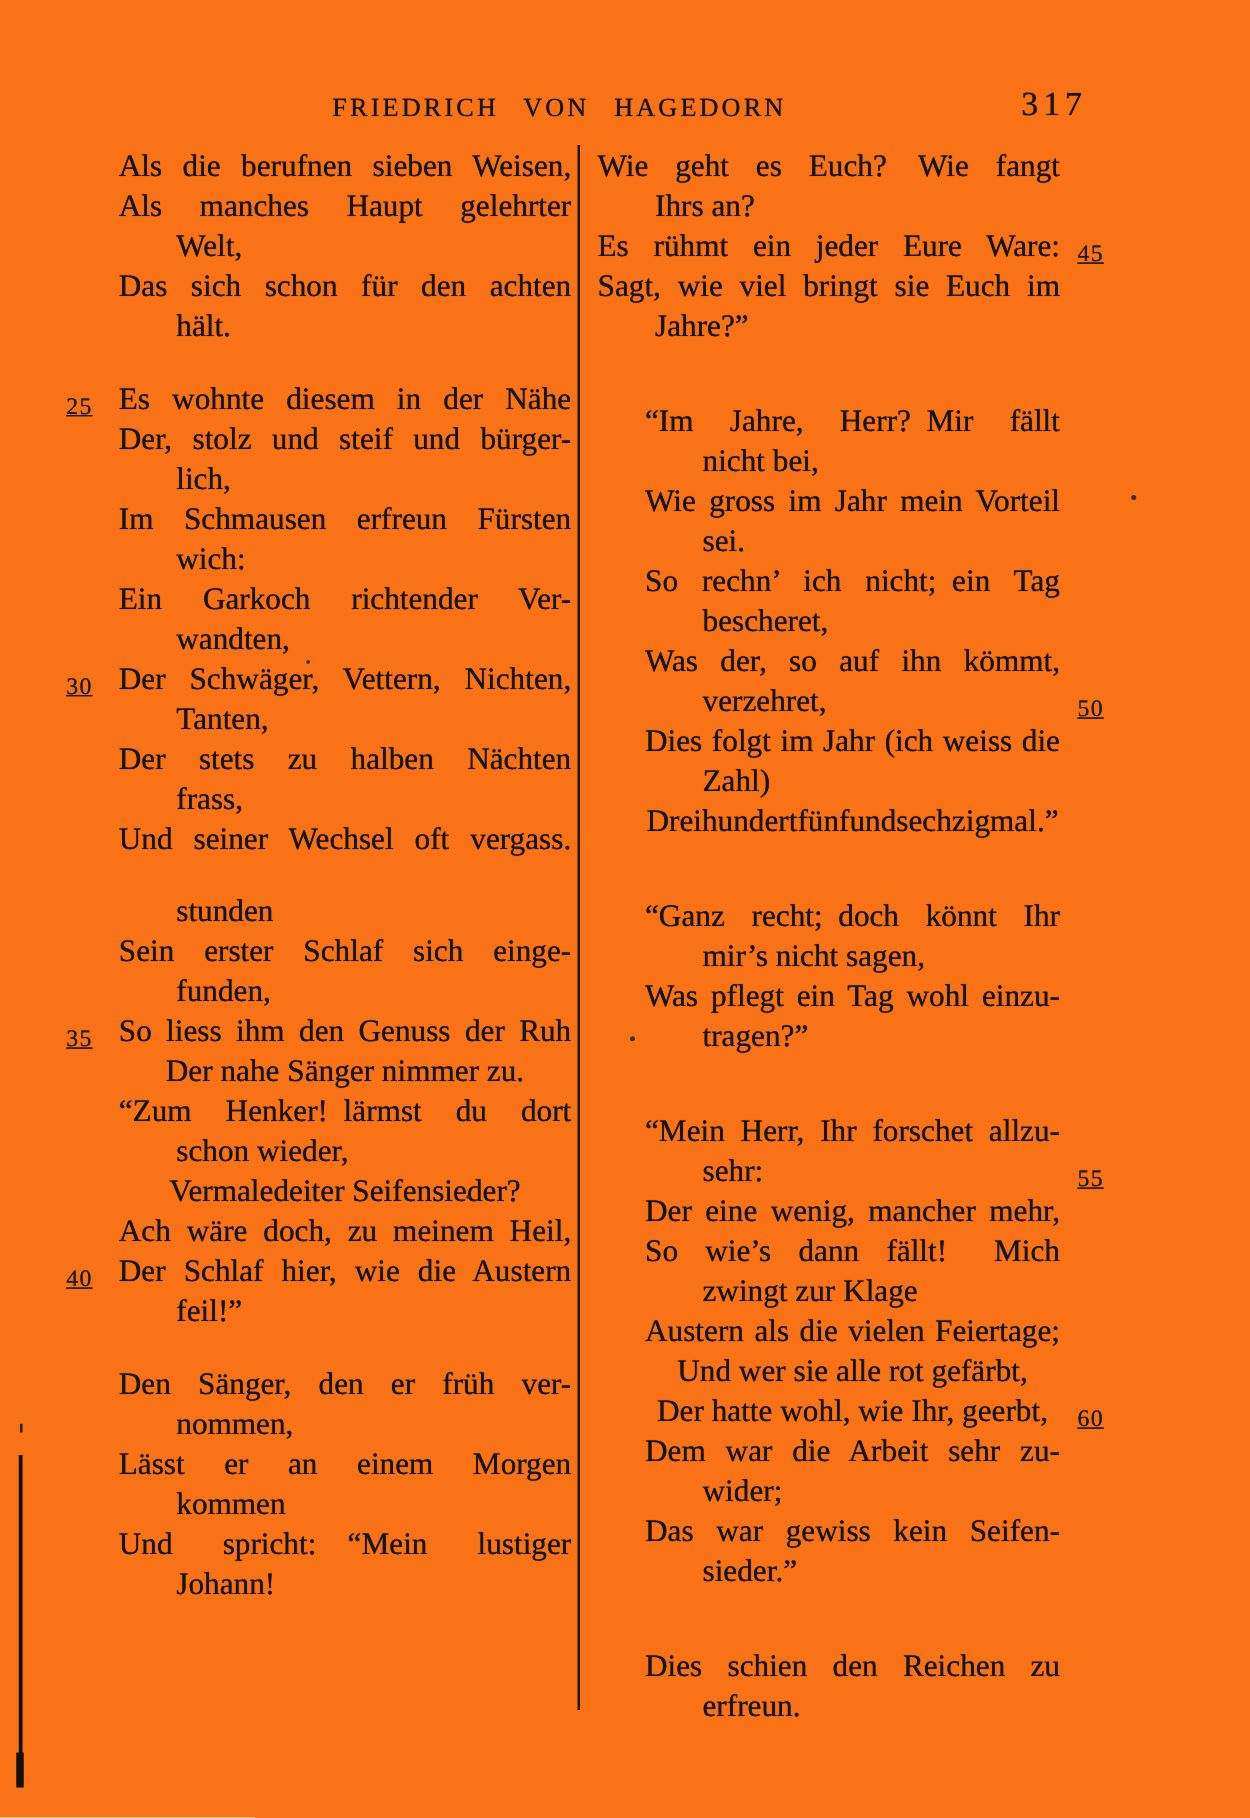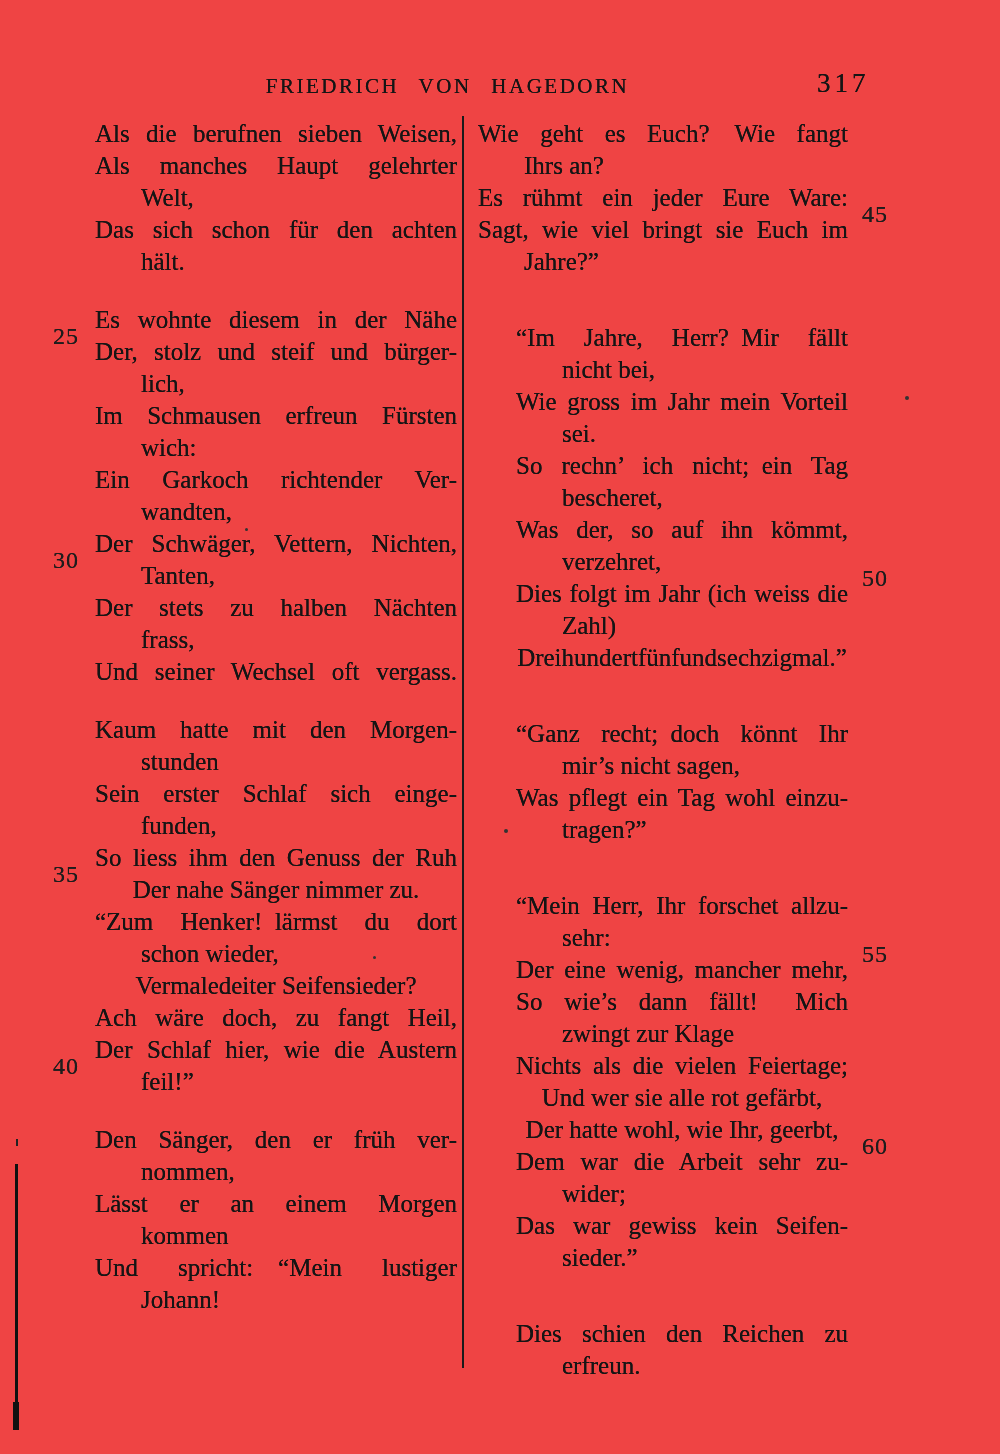--- a/index.html
+++ b/index.html
@@ -1,20 +1,20 @@
 <!DOCTYPE html>
 <html><head>
 <meta charset="utf-8">
 <style>
   html, body { margin: 0; padding: 0; background: #ffffff; }
   #page {
     position: relative;
     width: 1000px;
     height: 1454px;
-    background: #ef4444;
+    background: #f97316;
     font-family: "Liberation Serif", "DejaVu Serif", serif;
     color: #151515;
     overflow: hidden;
   }
   
   .running-header {
     position: absolute;
     top: 74px; left: 255px; width: 385px;
     text-align: center;
     font-size: 21px;
@@ -42,24 +42,25 @@
   #left-column  { left: 95px;  width: 362px; }
   #right-column { left: 478px; width: 370px; }
   #left-column  .stanza + .stanza { margin-top: 26px; }
   #right-column .stanza + .stanza { margin-top: 44px; margin-left: 38px; }
   .line { position: relative; min-height: 32px; }
   .line.j { text-align: justify; text-align-last: justify; }
   .line.p { text-align: center; }
   .line.i { padding-left: 46px; text-align: left; }
   .lnum {
     position: absolute;
-    top: 16px;
-    font-size: 24px;
+    top: 6px;
+    font-size: 19px;
     letter-spacing: 1px;
     color: #1d1d1d;
+    text-decoration: underline;
   }
   .lnum-left  { left: -42px; }
   .lnum-right { left: calc(100% + 14px); }
   
   .column-divider {
     position: absolute;
     left: 462px; top: 116px;
     width: 2px; height: 1252px;
     background: #1a1a1a;
   }
@@ -113,30 +114,29 @@
         <div class="line i"><span>wich:</span></div>
         <div class="line j"><span>Ein Garkoch richtender Ver-</span></div>
         <div class="line i"><span>wandten,</span></div>
         <div class="line j"><span>Der Schwäger, Vettern, Nichten,</span><span class="lnum lnum-left">30</span></div>
         <div class="line i"><span>Tanten,</span></div>
         <div class="line j"><span>Der stets zu halben Nächten</span></div>
         <div class="line i"><span>frass,</span></div>
         <div class="line j"><span>Und seiner Wechsel oft vergass.</span></div>
       </div>
       <div class="stanza">
-        <div class="line j"><span>Kaum hatte mit den Morgen-</span></div>
         <div class="line i"><span>stunden</span></div>
         <div class="line j"><span>Sein erster Schlaf sich einge-</span></div>
         <div class="line i"><span>funden,</span></div>
         <div class="line j"><span>So liess ihm den Genuss der Ruh</span><span class="lnum lnum-left">35</span></div>
         <div class="line p"><span>Der nahe Sänger nimmer zu.</span></div>
         <div class="line j"><span>“Zum Henker! lärmst du dort</span></div>
         <div class="line i"><span>schon wieder,</span></div>
         <div class="line p"><span>Vermaledeiter Seifensieder?</span></div>
-        <div class="line j"><span>Ach wäre doch, zu fangt Heil,</span></div>
+        <div class="line j"><span>Ach wäre doch, zu meinem Heil,</span></div>
         <div class="line j"><span>Der Schlaf hier, wie die Austern</span><span class="lnum lnum-left">40</span></div>
         <div class="line i"><span>feil!”</span></div>
       </div>
       <div class="stanza">
         <div class="line j"><span>Den Sänger, den er früh ver-</span></div>
         <div class="line i"><span>nommen,</span></div>
         <div class="line j"><span>Lässt er an einem Morgen</span></div>
         <div class="line i"><span>kommen</span></div>
         <div class="line j"><span>Und spricht: “Mein lustiger</span></div>
         <div class="line i"><span>Johann!</span></div>
@@ -168,21 +168,21 @@
         <div class="line i"><span>mir’s nicht sagen,</span></div>
         <div class="line j"><span>Was pflegt ein Tag wohl einzu-</span></div>
         <div class="line i"><span>tragen?”</span></div>
       </div>
       <div class="stanza">
         <div class="line j"><span>“Mein Herr, Ihr forschet allzu-</span></div>
         <div class="line i"><span>sehr:</span><span class="lnum lnum-right">55</span></div>
         <div class="line j"><span>Der eine wenig, mancher mehr,</span></div>
         <div class="line j"><span>So wie’s dann fällt!  Mich</span></div>
         <div class="line i"><span>zwingt zur Klage</span></div>
-        <div class="line j"><span>Nichts als die vielen Feiertage;</span></div>
+        <div class="line j"><span>Austern als die vielen Feiertage;</span></div>
         <div class="line p"><span>Und wer sie alle rot gefärbt,</span></div>
         <div class="line p"><span>Der hatte wohl, wie Ihr, geerbt,</span><span class="lnum lnum-right">60</span></div>
         <div class="line j"><span>Dem war die Arbeit sehr zu-</span></div>
         <div class="line i"><span>wider;</span></div>
         <div class="line j"><span>Das war gewiss kein Seifen-</span></div>
         <div class="line i"><span>sieder.”</span></div>
       </div>
       <div class="stanza">
         <div class="line j"><span>Dies schien den Reichen zu</span></div>
         <div class="line i"><span>erfreun.</span></div>

